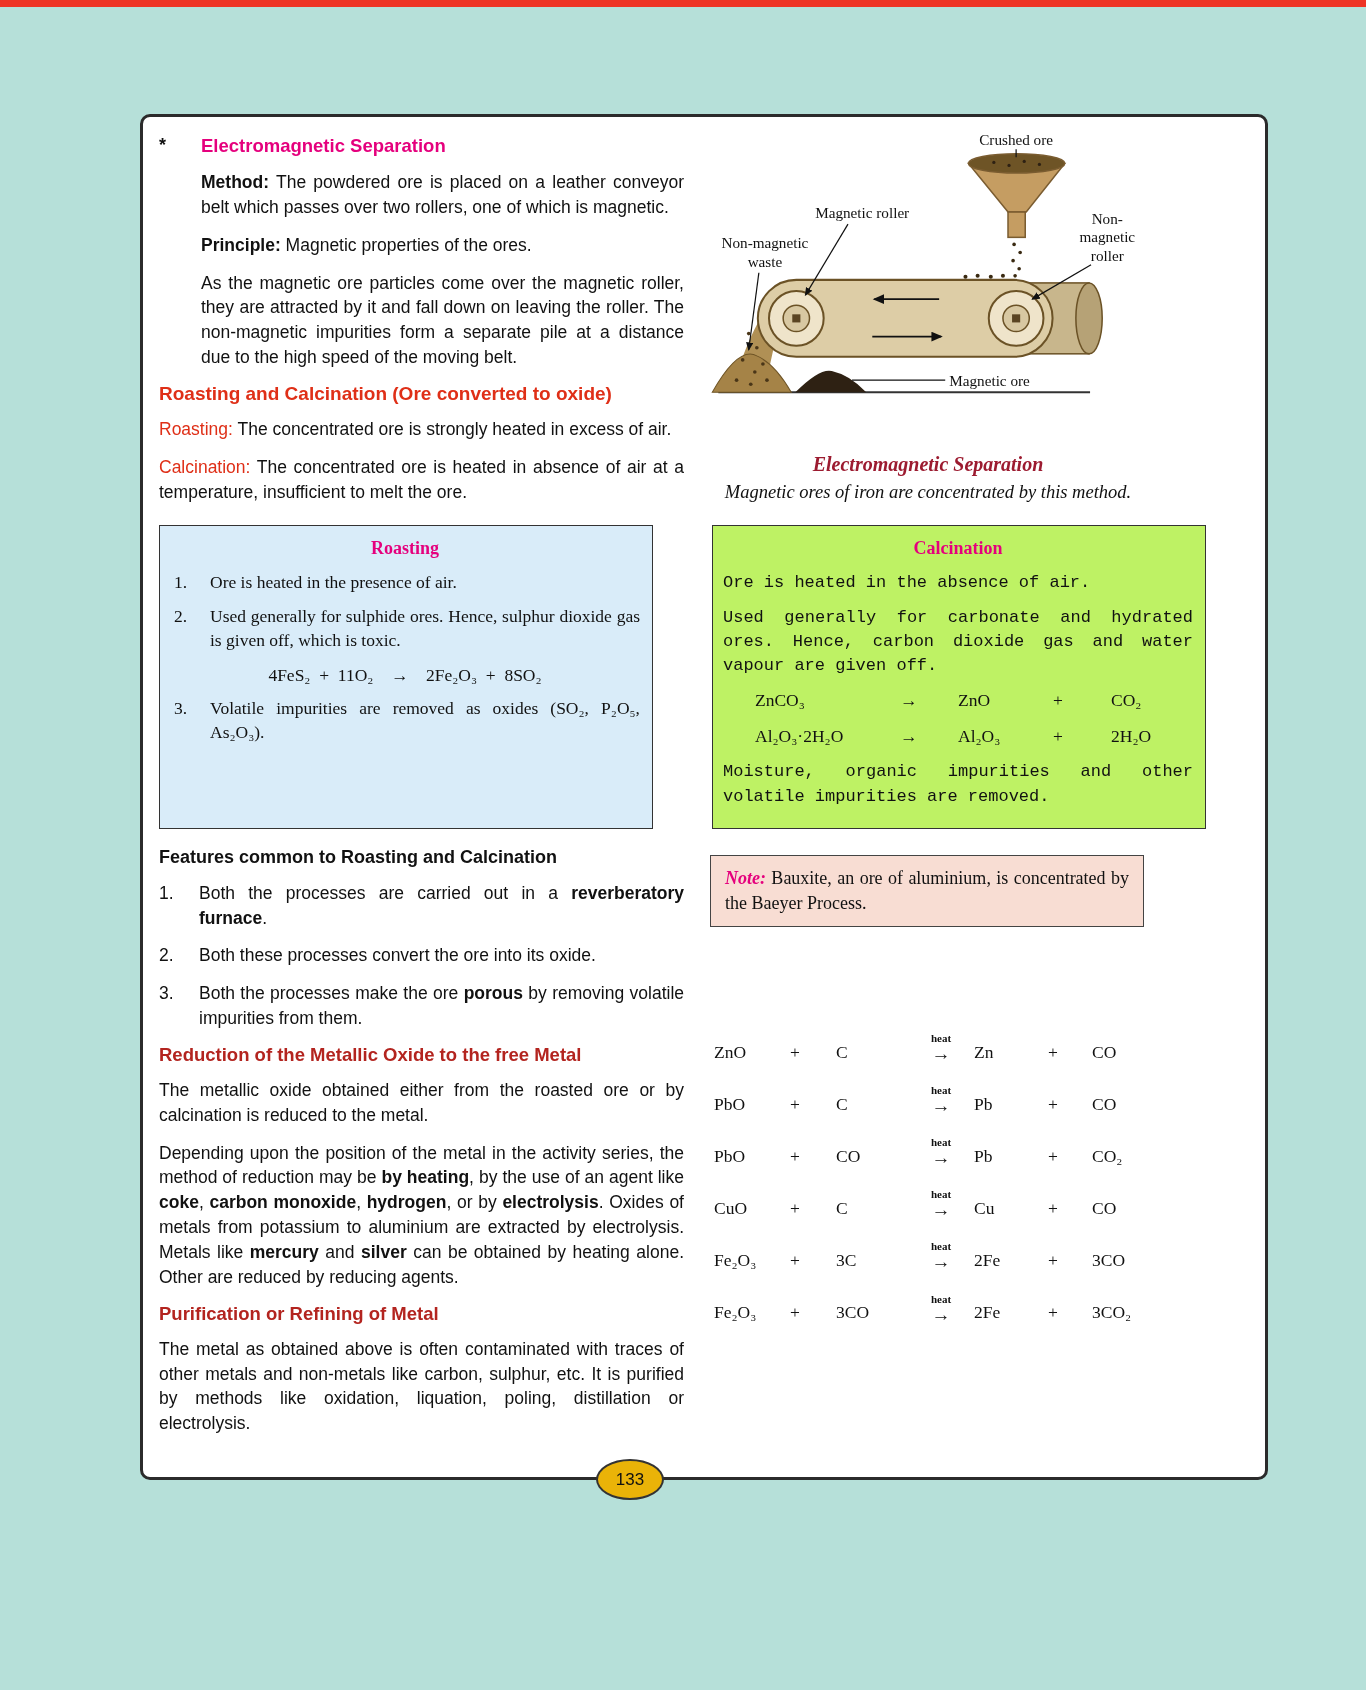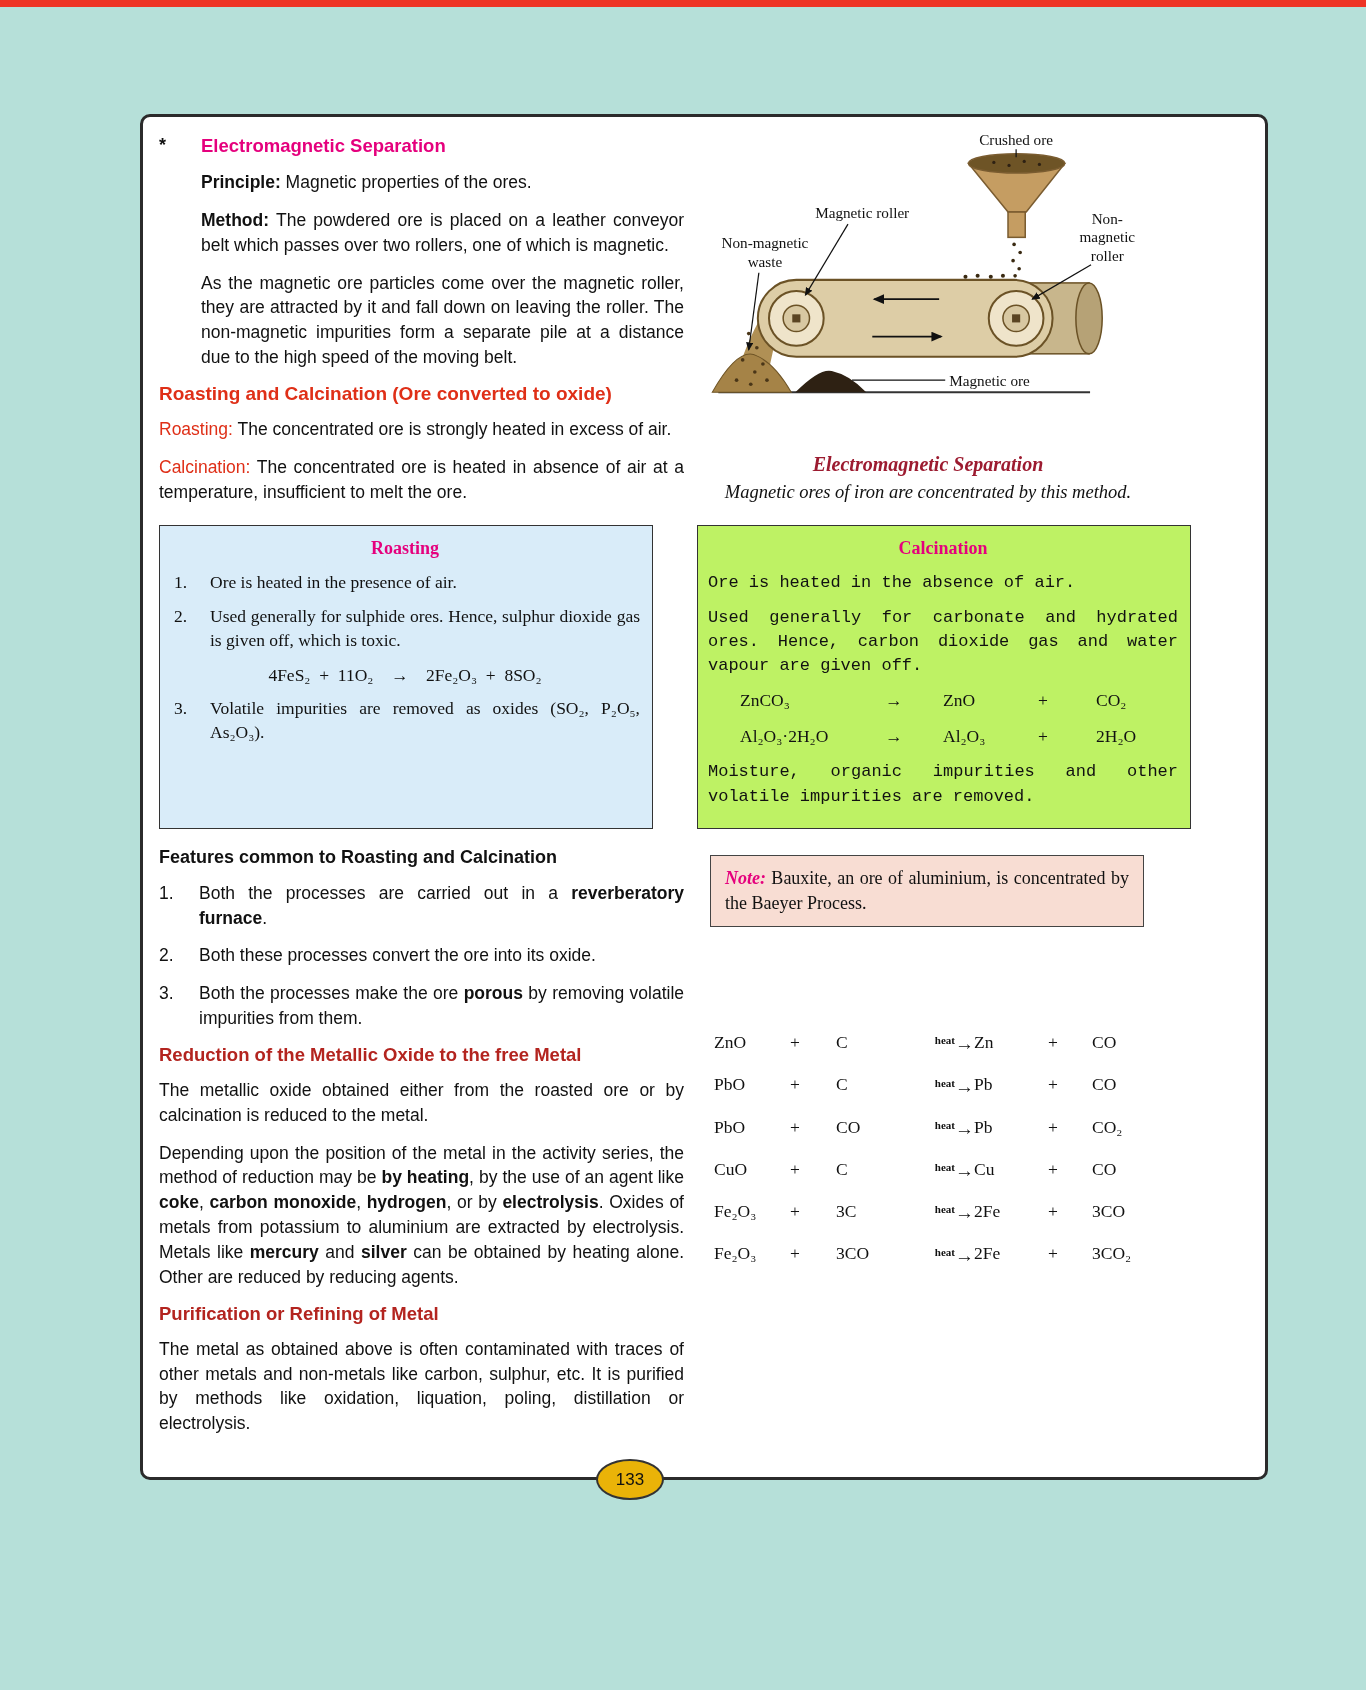--- a/index.html
+++ b/index.html
@@ -36,21 +36,21 @@
   .cap-title{
     text-align:center;font-family:"Liberation Serif","DejaVu Serif",serif;
     color:#9c1b30;font-weight:bold;font-style:italic;font-size:20px;margin:6px 0 4px 0;
   }
   .cap-text{
     text-align:center;font-family:"Liberation Serif","DejaVu Serif",serif;
     font-style:italic;font-size:18.5px;line-height:1.35;padding:0 8px;
   }
 
   
-  .boxes{display:flex;margin-top:8px;}
+  .boxes{display:flex;gap:15px;margin-top:8px;}
   .box{
     width:470px;border:1.5px solid #333;padding:10px 12px 8px 10px;
     font-family:"Liberation Serif","DejaVu Serif",serif;font-size:17.5px;line-height:1.35;
   }
   .box.roast{background:#d9ecf9;}
   .box.calc{background:#bef264;margin-left:44px;}
   .box-title{text-align:center;color:#e5007d;font-weight:bold;font-size:18px;margin-bottom:10px;}
   .bi{display:flex;margin-bottom:11px;}
   .bi .n{width:36px;padding-left:4px;}
   .bi .t{flex:1;text-align:justify;}
@@ -73,21 +73,21 @@
 
   
   .red-table{
     margin-top:106px;display:grid;
     grid-template-columns:80px 46px 72px 66px 74px 44px 80px;
     row-gap:23px;
     font-family:"Liberation Serif","DejaVu Serif",serif;font-size:17.5px;
   }
   .red-table .c{align-self:end;line-height:1.1;}
   .red-table .pl{text-align:left;padding-left:4px;}
-  .ha{display:flex;flex-direction:row;align-items:flex-start;justify-content:flex-end;}
+  .ha{display:flex;flex-direction:column;align-items:center;justify-content:flex-end;}
   .ha .h{font-size:11px;font-weight:bold;line-height:1;margin-bottom:1px;}
   .ha .a{font-size:19px;line-height:0.9;}
 
   
   .page-oval{
     position:absolute;left:596px;top:1459px;width:64px;height:37px;
     background:#eab308;border:2px solid #333;border-radius:50%;
     display:flex;align-items:center;justify-content:center;font-size:17px;
   }
 </style>
@@ -98,22 +98,22 @@
 
 <div class="content">
 
   <div class="row">
     <div class="col-l">
       <div class="em-head">
         <span class="star">*</span>
         <span class="em-title">Electromagnetic Separation</span>
       </div>
       <div class="em-body">
+        <p><span class="blead">Method:</span><span> The powdered ore is placed on a leather conveyor belt which passes over two rollers, one of which is magnetic.</span></p>
         <p><span class="blead">Principle:</span><span> Magnetic properties of the ores.</span></p>
-        <p><span class="blead">Method:</span><span> The powdered ore is placed on a leather conveyor belt which passes over two rollers, one of which is magnetic.</span></p>
         <p>As the magnetic ore particles come over the magnetic roller, they are attracted by it and fall down on leaving the roller. The non-magnetic impurities form a separate pile at a distance due to the high speed of the moving belt.</p>
       </div>
 
       <div class="sec-head">Roasting and Calcination (Ore converted to oxide)</div>
       <p><span class="rlead">Roasting:</span><span> The concentrated ore is strongly heated in excess of air.</span></p>
       <p><span class="rlead">Calcination:</span><span> The concentrated ore is heated in absence of air at a temperature, insufficient to melt the ore.</span></p>
     </div>
 
     <div class="col-r">
       <div class="fig-wrap">

